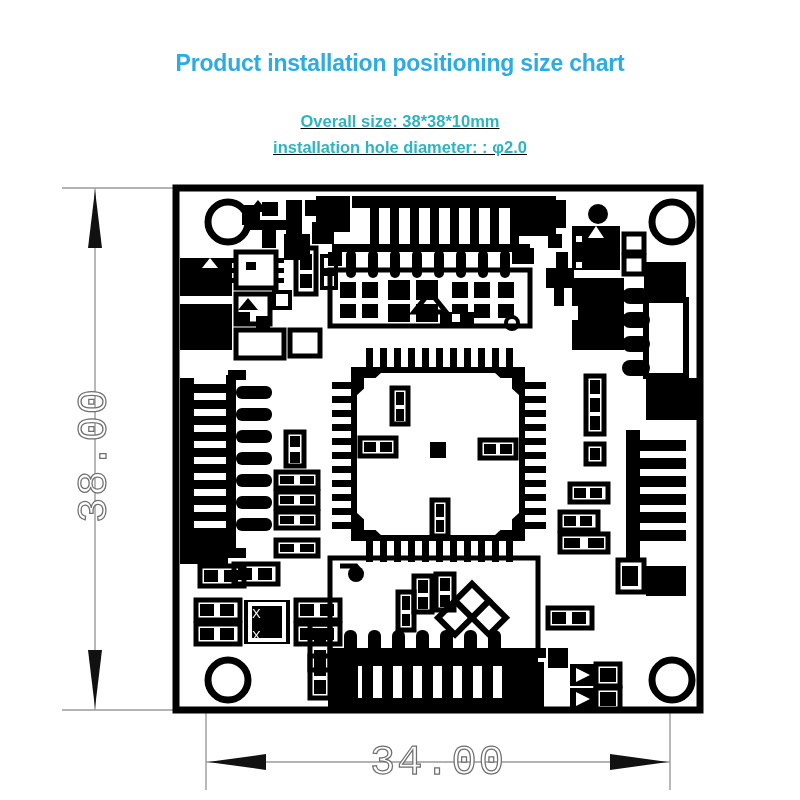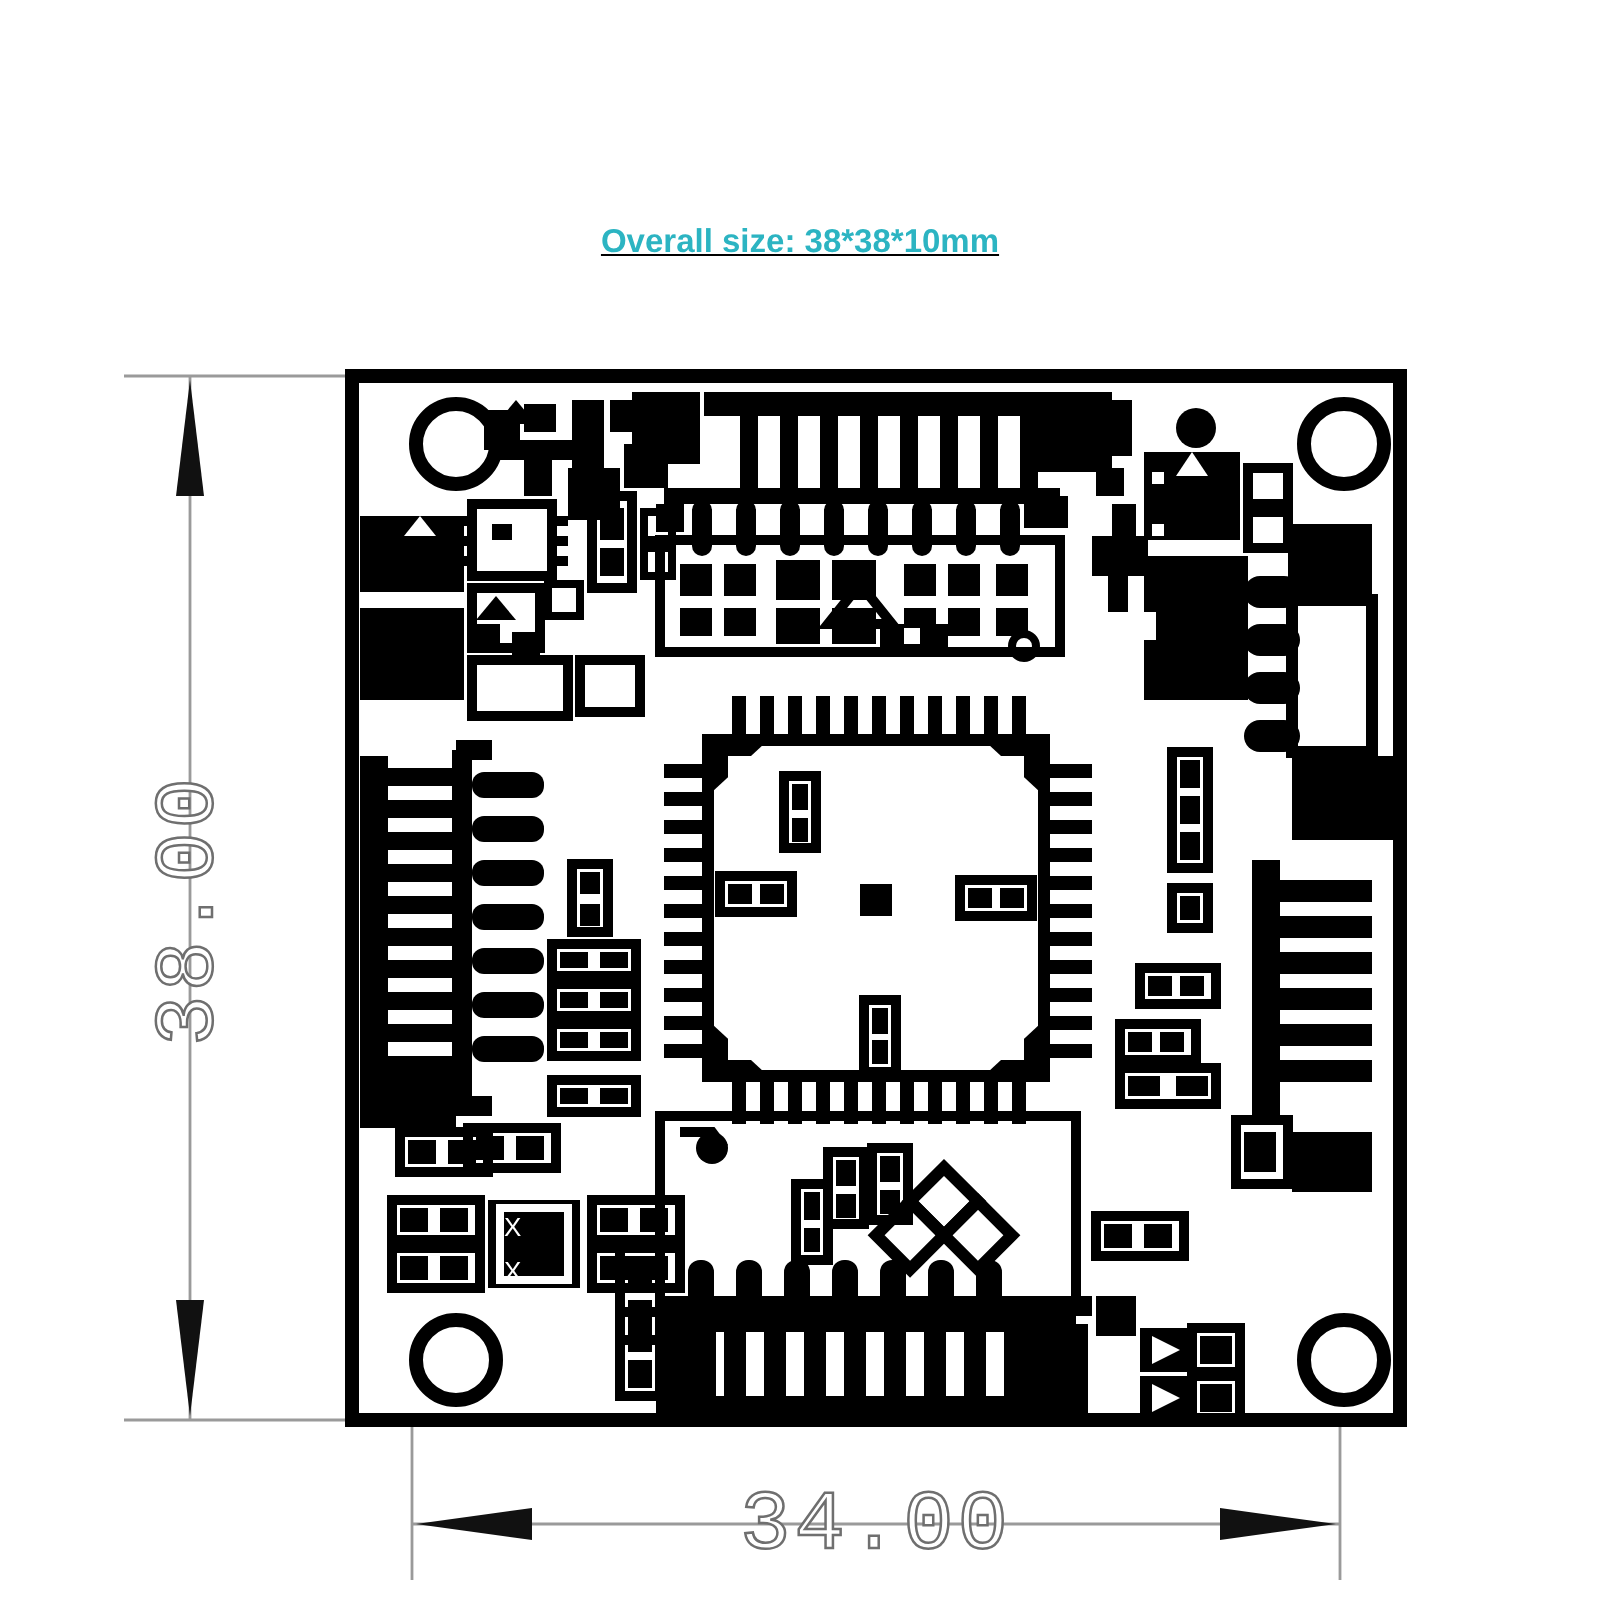--- a/index.html
+++ b/index.html
@@ -64,22 +64,24 @@
     height: 800px;
   }
   svg { display: block; }
 </style>
 </head>
 <body>
 
 <div id="page">
 
   <div id="heading-block">
+    <div id="chart-title">Product installation positioning size chart</div>
     <div id="subtitle-group">
       <div class="subtitle-line">Overall size: 38*38*10mm</div>
+      <div class="subtitle-line">installation hole diameter: : φ2.0</div>
     </div>
   </div>
 
   <div id="drawing">
     <svg width="800" height="800" viewBox="0 0 800 800" xmlns="http://www.w3.org/2000/svg">
 
       <g>
 
         <line x1="62" y1="188" x2="182" y2="188" stroke="#9a9a9a" stroke-width="1.4"></line>
         <line x1="62" y1="710" x2="182" y2="710" stroke="#9a9a9a" stroke-width="1.4"></line>

